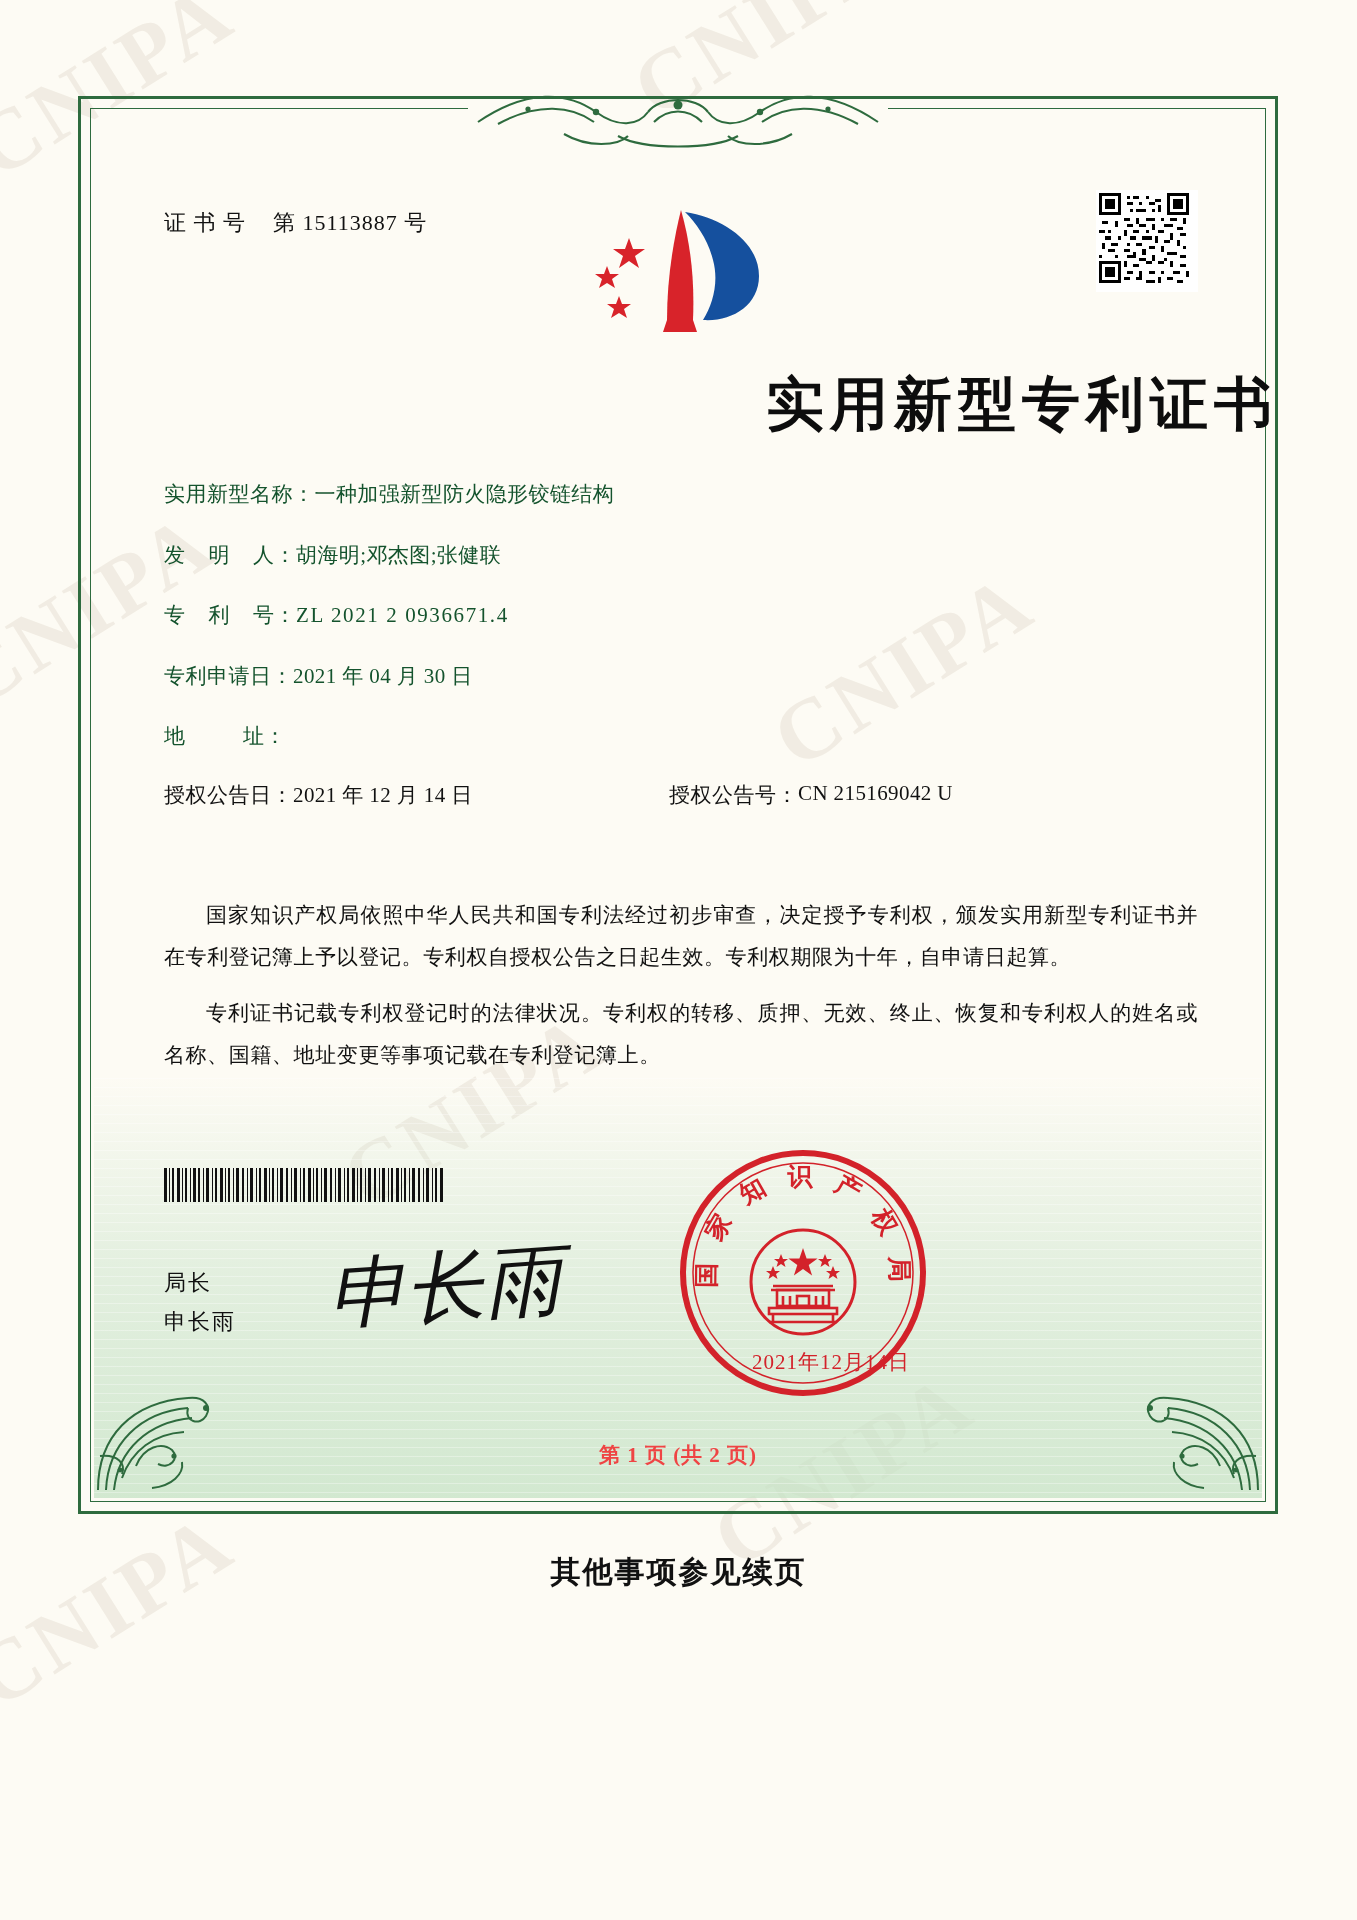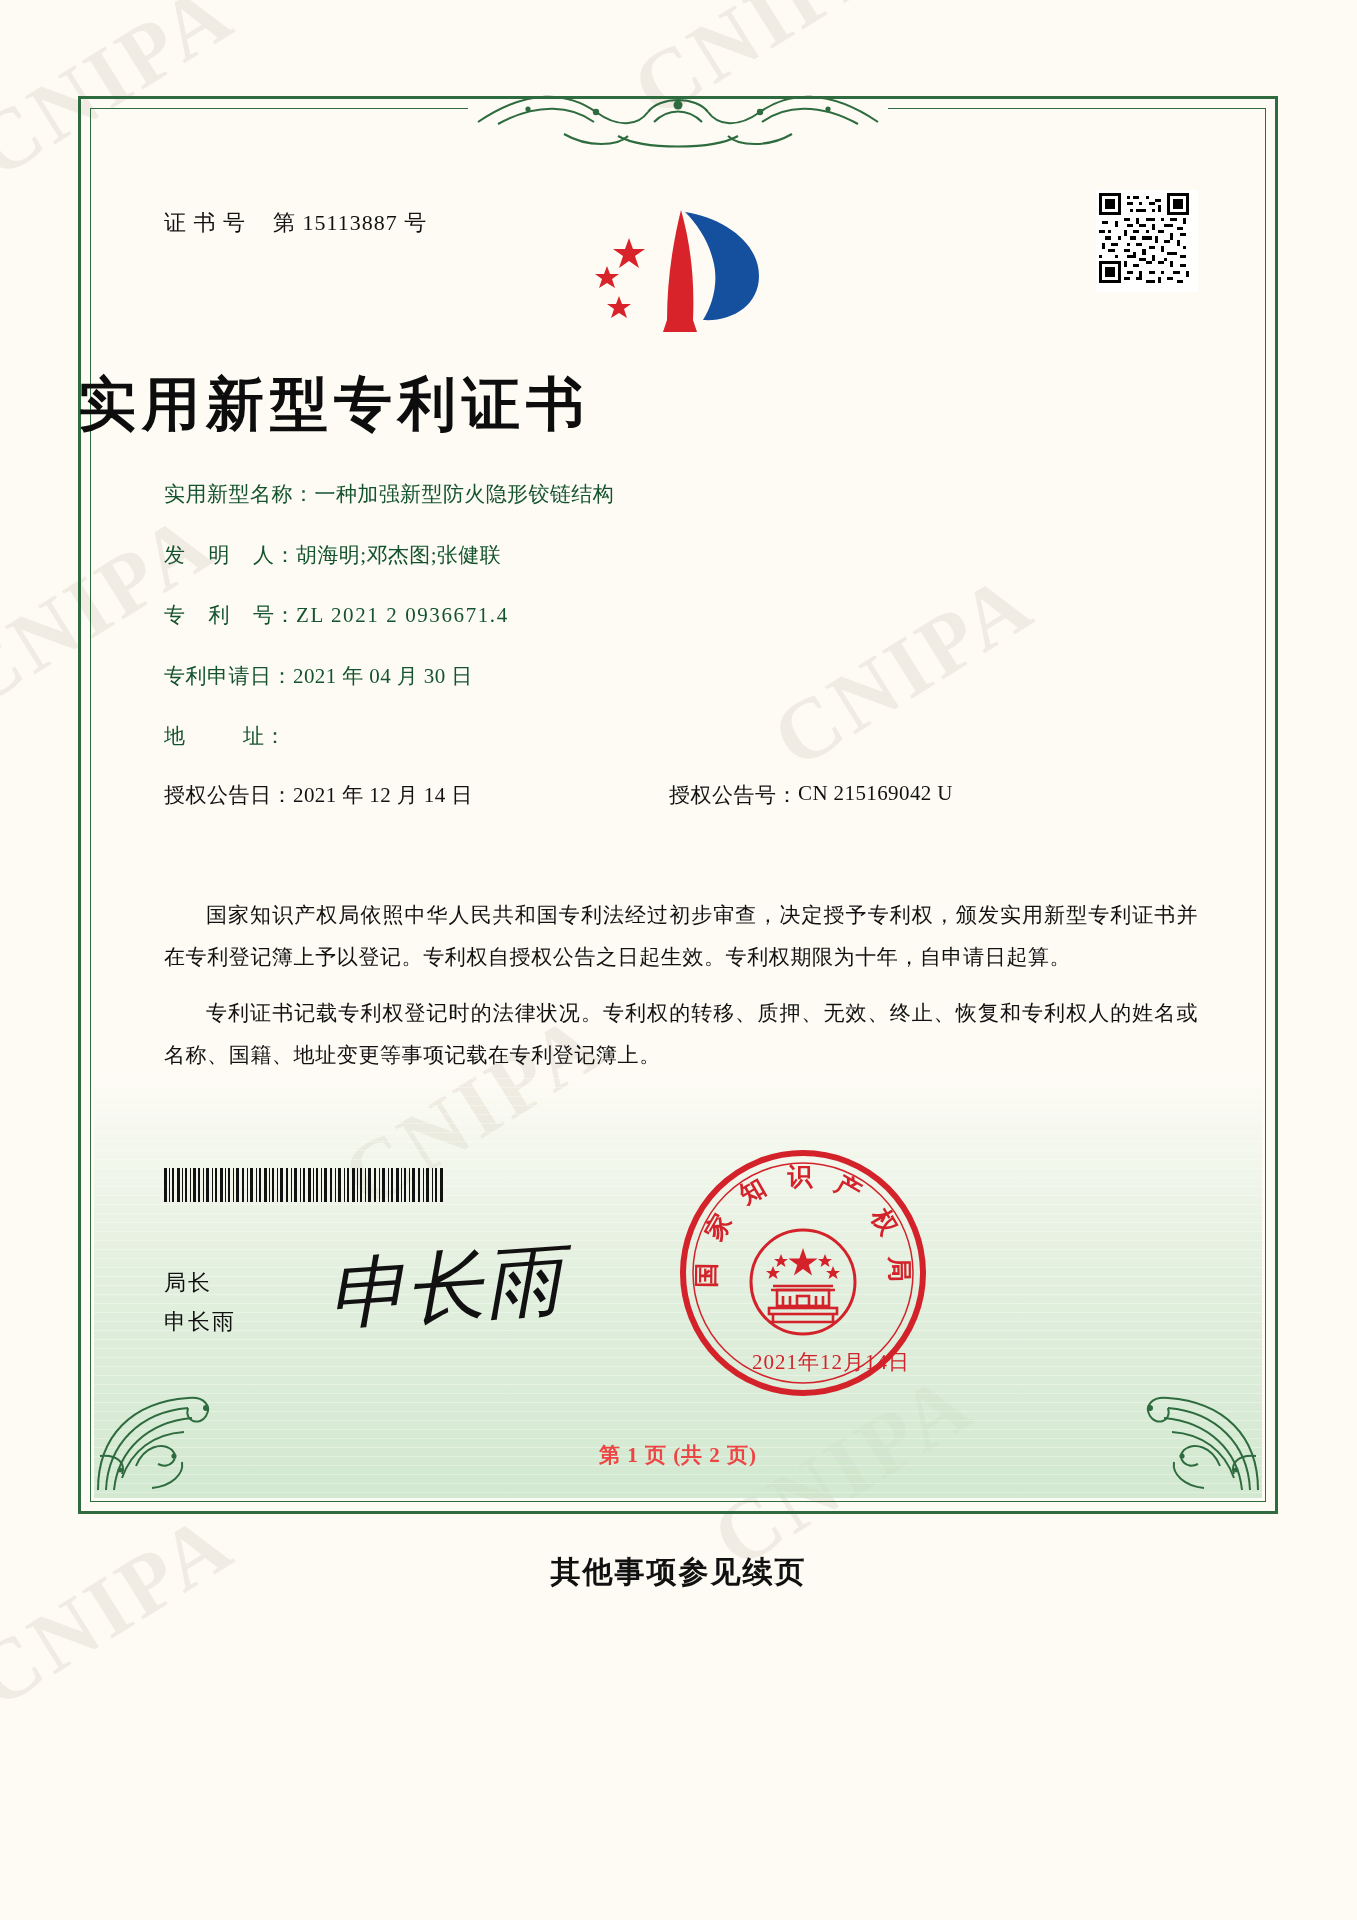--- a/index.html
+++ b/index.html
@@ -135,21 +135,21 @@
     transform: translateX(-50%);
     width: 230px;
     height: 145px;
   }
 
   .title {
     position: absolute;
     left: 0;
     right: 0;
     top: 270px;
-    text-align: left;
+    text-align: right;
     font-size: 58px;
     font-weight: bold;
     letter-spacing: 6px;
     color: #0d0d0d;
     font-family: "DejaVu Serif", "Liberation Serif", serif;
   }
 
   .fields {
     position: absolute;
     left: 86px;

